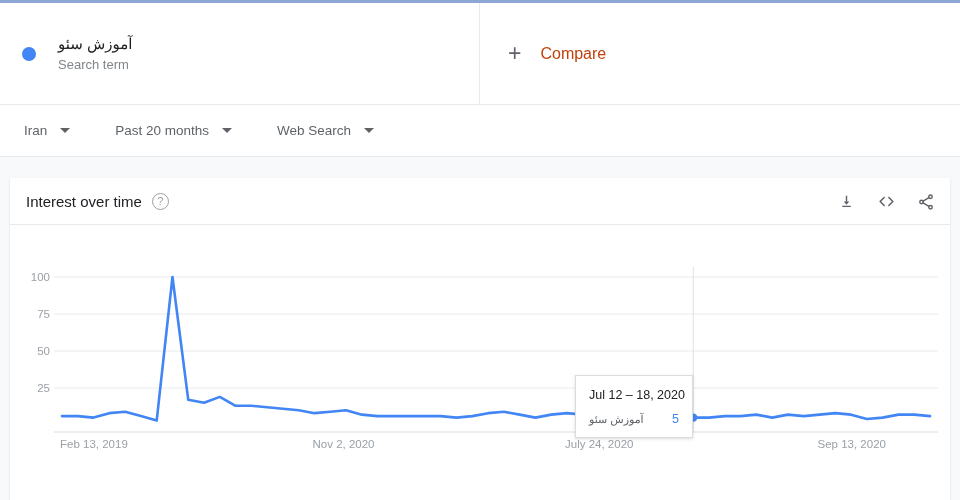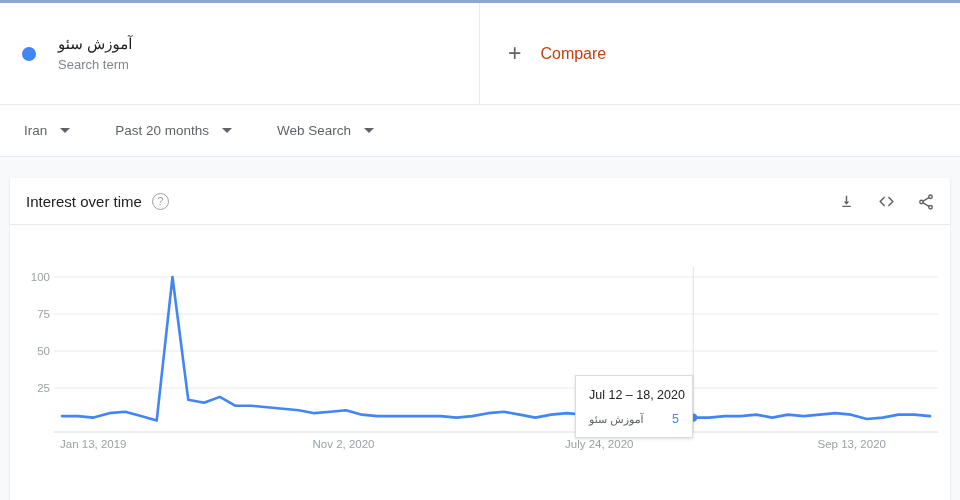--- a/index.html
+++ b/index.html
@@ -324,21 +324,21 @@
           <polyline points="52.00,191.12 67.78,191.12 83.56,192.60 99.35,188.16 115.13,186.68 130.91,191.12 146.69,195.56 162.47,52.00 178.25,174.84 194.04,177.80 209.82,171.88 225.60,180.76 241.38,180.76 257.16,182.24 272.95,183.72 288.73,185.20 304.51,188.16 320.29,186.68 336.07,185.20 351.85,189.64 367.64,191.12 383.42,191.12 399.20,191.12 414.98,191.12 430.76,191.12 446.55,192.60 462.33,191.12 478.11,188.16 493.89,186.68 509.67,189.64 525.45,192.60 541.24,189.64 557.02,188.16 572.80,189.64 588.58,189.64 604.36,189.64 620.15,186.68 635.93,182.24 651.71,185.20 667.49,189.64 683.27,192.60 699.05,192.60 714.84,191.12 730.62,191.12 746.40,189.64 762.18,192.60 777.96,189.64 793.75,191.12 809.53,189.64 825.31,188.16 841.09,189.64 856.87,194.08 872.65,192.60 888.44,189.64 904.22,189.64 920.00,191.12" fill="none" stroke="#4285f4" stroke-width="2.6" stroke-linejoin="round" stroke-linecap="round"></polyline>
           <circle cx="683.2727272727273" cy="192.6" r="4.2" fill="#4285f4"></circle>
         </svg>
       <div id="ylabels">
           <div class="ytick" style="top: 52px; width: 36px; right: 900px;">100</div>
           <div class="ytick" style="top: 89px; width: 36px; right: 900px;">75</div>
           <div class="ytick" style="top: 126px; width: 36px; right: 900px;">50</div>
           <div class="ytick" style="top: 163px; width: 36px; right: 900px;">25</div>
         </div>
       <div id="xlabels">
-          <div class="xtick" style="left: 50px; top: 213px;">Jan 13, 2019</div>
+          <div class="xtick" style="left: 50px; top: 213px;">Feb 13, 2019</div>
           <div class="xtick" style="left: 302.509px; top: 213px;">Nov 2, 2020</div>
           <div class="xtick" style="left: 555.018px; top: 213px;">July 24, 2020</div>
           <div class="xtick" style="left: 807.527px; top: 213px;">Sep 13, 2020</div>
         </div>
 
       <div class="tooltip">
         <div class="tt-date">Jul 12 – 18, 2020</div>
         <div class="tt-row">
           <span class="tt-term">آموزش سئو</span>
           <span class="tt-value">5</span>

